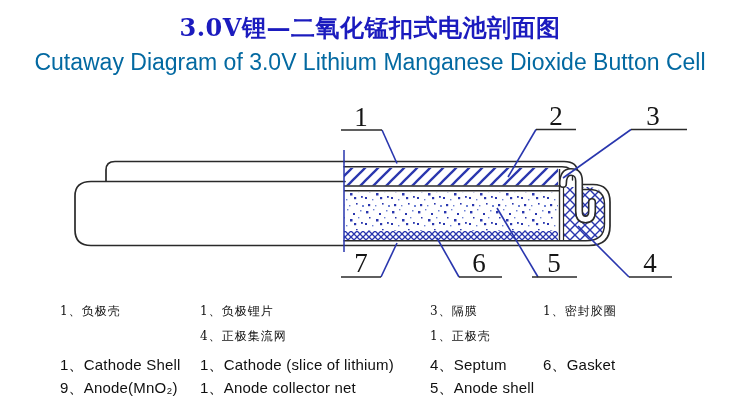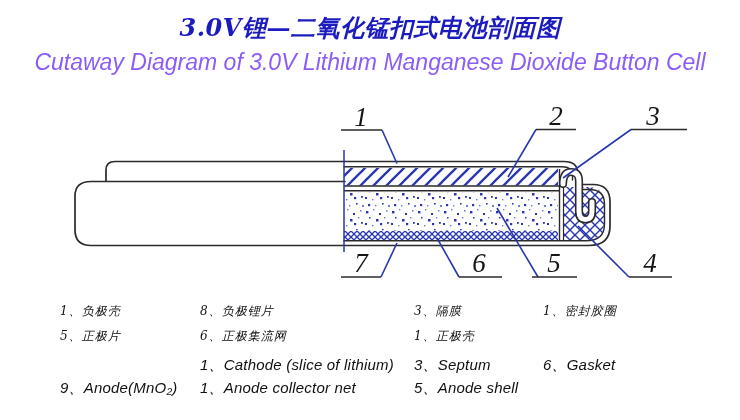--- a/index.html
+++ b/index.html
@@ -1,50 +1,50 @@
 <!DOCTYPE html>
 <html><head>
 <meta charset="utf-8">
 <style>
   html,body{margin:0;padding:0;background:#fff;}
   #stage{
     position:relative;width:740px;height:420px;background:#ffffff;
-    font-family:"Liberation Sans",sans-serif;overflow:hidden;font-style:italic;
+    font-family:"Liberation Sans",sans-serif;overflow:hidden;
   }
   .title-zh{
     position:absolute;top:12px;left:0;width:740px;text-align:center;
     font-family:"DejaVu Serif","Liberation Serif",serif;
     font-size:24px;font-weight:bold;color:#1b1bbe;letter-spacing:0.5px;
     white-space:nowrap;
   }
   .title-en{
     position:absolute;top:49px;left:0;width:740px;text-align:center;
     font-family:"Liberation Sans",sans-serif;
-    font-size:23px;font-weight:normal;color:#8b5cf6;letter-spacing:0px;
+    font-size:23px;font-weight:normal;color:#0369a1;letter-spacing:0px;
     white-space:nowrap;
   }
   svg{position:absolute;left:0;top:0;}
   .legend-cell{
     position:absolute;white-space:nowrap;color:#101010;
   }
   .zh{
     font-family:"DejaVu Serif","Liberation Serif",serif;
     font-size:12px;letter-spacing:1px;
   }
   .en{
     font-family:"Liberation Sans",sans-serif;
     font-size:15px;letter-spacing:0.2px;
   }
   .r1{top:303px;}
   .r2{top:328px;}
   .r3{top:356px;}
   .r4{top:379px;}
   .c1{left:60px;}
   .c2{left:200px;}
-  .c3{left:414px;}
+  .c3{left:430px;}
   .c4{left:543px;}
   .callout-num{
     font-family:"Liberation Serif","DejaVu Serif",serif;
     font-size:27px;fill:#151515;
   }
 </style>
 </head>
 <body>
 
 <div id="stage">
@@ -137,29 +137,29 @@
     <text class="callout-num" x="361" y="126" text-anchor="middle">1</text>
     <text class="callout-num" x="556" y="125" text-anchor="middle">2</text>
     <text class="callout-num" x="653" y="125" text-anchor="middle">3</text>
     <text class="callout-num" x="650" y="272" text-anchor="middle">4</text>
     <text class="callout-num" x="554" y="272" text-anchor="middle">5</text>
     <text class="callout-num" x="479" y="272" text-anchor="middle">6</text>
     <text class="callout-num" x="361" y="272" text-anchor="middle">7</text>
   </svg>
 
   <div class="legend-cell zh r1 c1">1、负极壳</div>
-  <div class="legend-cell zh r1 c2">8、负极锂片</div>
+  <div class="legend-cell zh r1 c2">1、负极锂片</div>
   <div class="legend-cell zh r1 c3">3、隔膜</div>
   <div class="legend-cell zh r1 c4">1、密封胶圈</div>
 
-  <div class="legend-cell zh r2 c1">5、正极片</div>
-  <div class="legend-cell zh r2 c2">6、正极集流网</div>
+  <div class="legend-cell zh r2 c2">4、正极集流网</div>
   <div class="legend-cell zh r2 c3">1、正极壳</div>
 
+  <div class="legend-cell en r3 c1">1、Cathode Shell</div>
   <div class="legend-cell en r3 c2">1、Cathode (slice of lithium)</div>
-  <div class="legend-cell en r3 c3">3、Septum</div>
+  <div class="legend-cell en r3 c3">4、Septum</div>
   <div class="legend-cell en r3 c4">6、Gasket</div>
 
   <div class="legend-cell en r4 c1">9、Anode(MnO₂)</div>
   <div class="legend-cell en r4 c2">1、Anode collector net</div>
   <div class="legend-cell en r4 c3">5、Anode shell</div>
 
 </div>
 
 </body></html>

